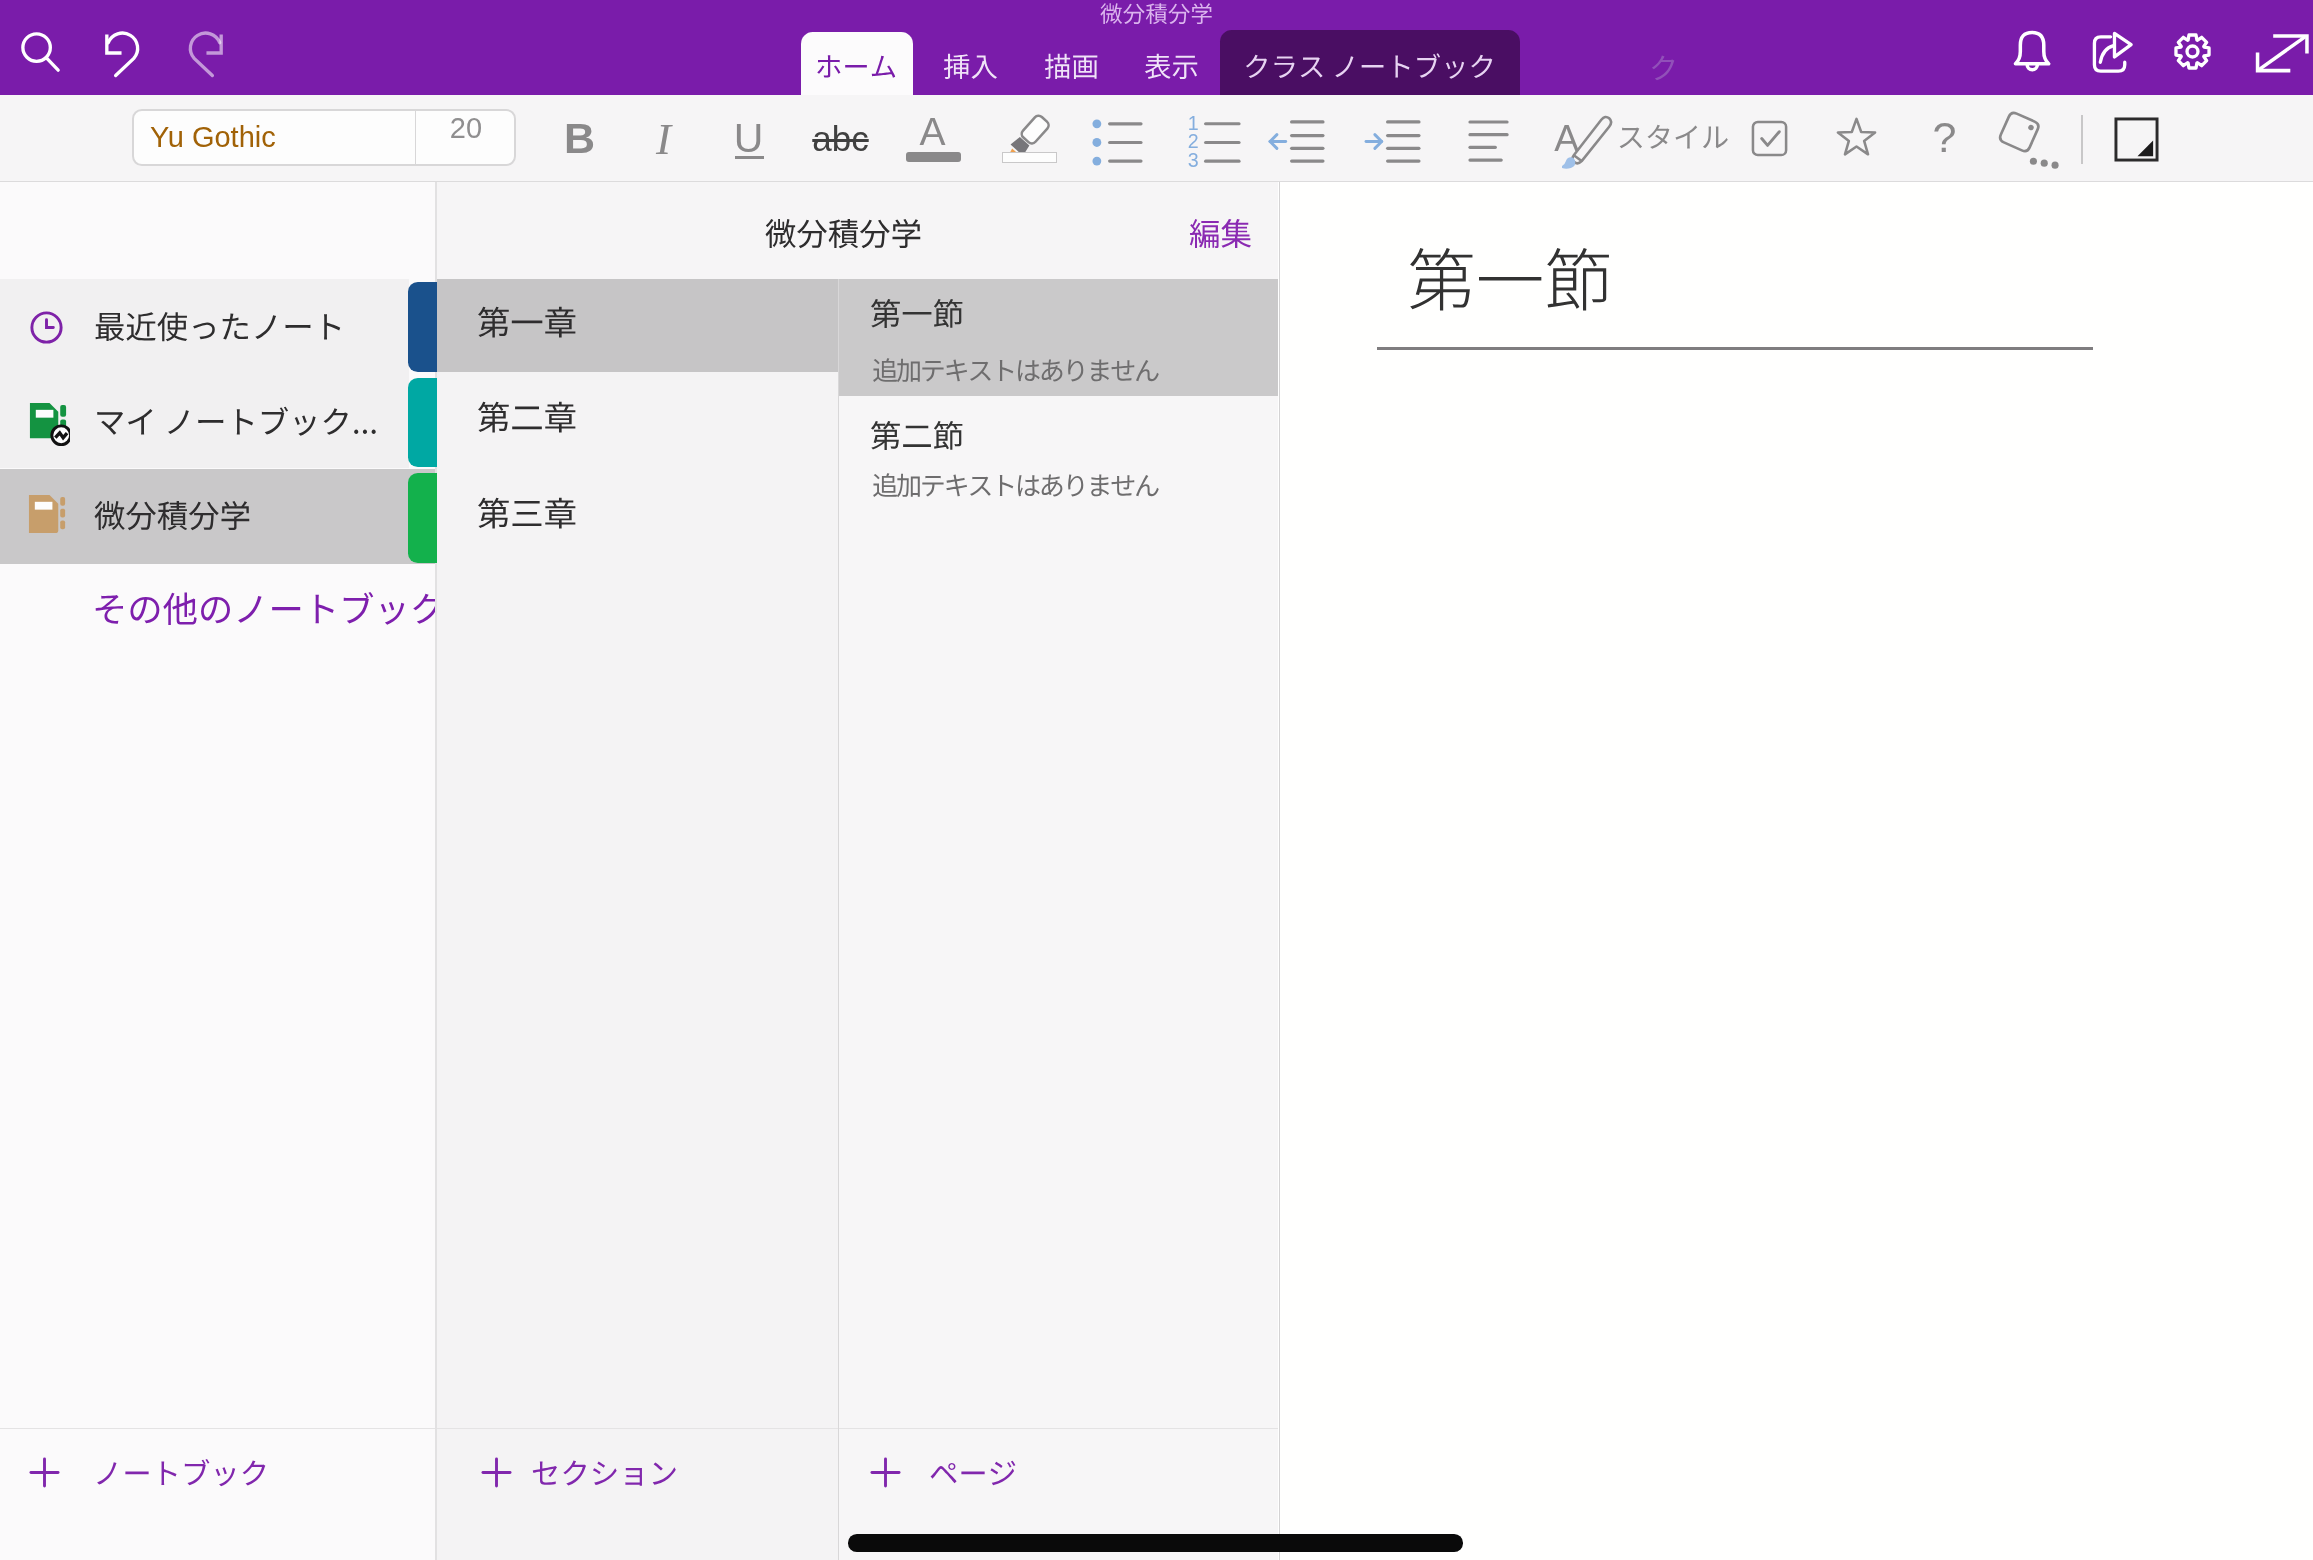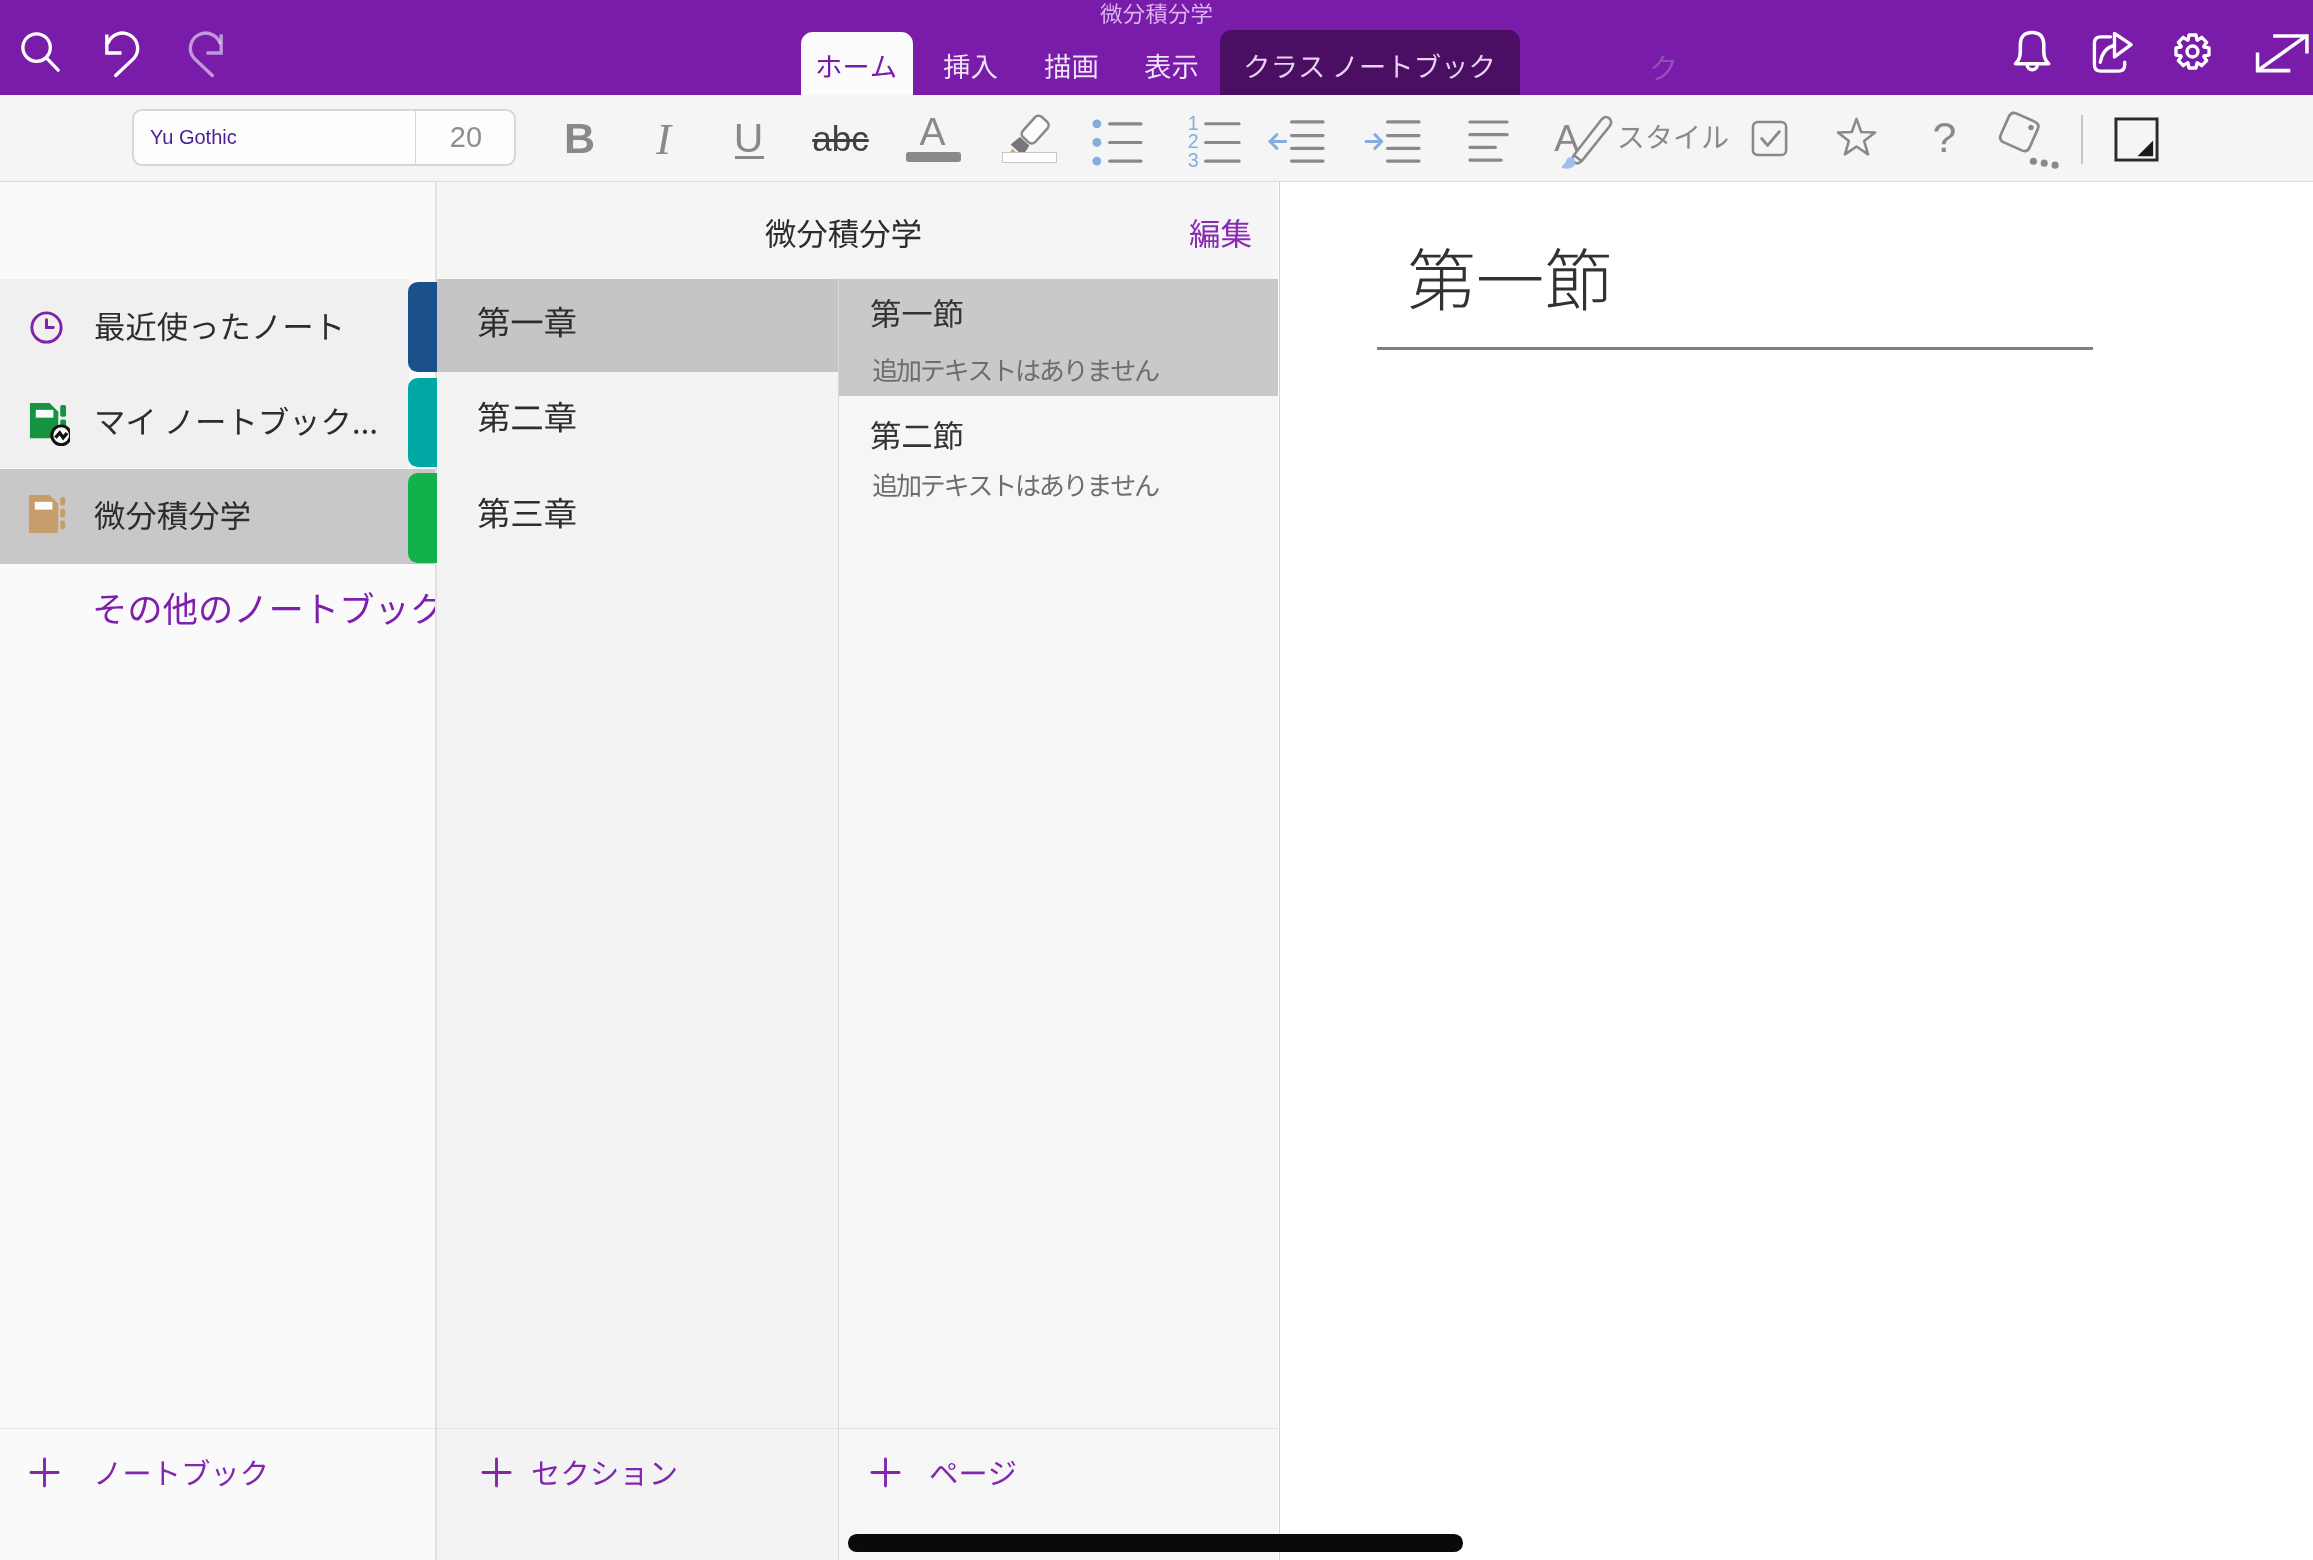--- a/index.html
+++ b/index.html
@@ -55,22 +55,22 @@
       <circle cx="23" cy="23" r="5.6" stroke-width="3.4"></circle>
     </svg>
 <svg class="abs" style="left:2254px;top:31px" width="57" height="45" viewBox="0 0 58 46" fill="none" stroke="#fff" stroke-width="3.6" stroke-linecap="butt">
       <line x1="5" y1="39.5" x2="52" y2="6"></line>
       <path d="M19.5 5 H54 V23" stroke-linejoin="miter"></path>
       <path d="M3.5 22 V40.5 H37" stroke-linejoin="miter"></path>
     </svg>
 <div class="abs" style="left:0;top:95px;width:2313px;height:87px;background:#f6f5f6;border-bottom:1px solid #dcdbdc"></div>
 <div class="abs" style="left:132px;top:109px;width:384px;height:57px;background:#fdfdfd;border:2px solid #d8d7d8;border-radius:9.8px"></div>
 <div class="abs" style="left:415px;top:111px;width:1px;height:53px;background:#d8d7d8"></div>
-<div class="abs" style="left:150px;top:109px;height:57px;display:flex;align-items:center;font-size:20px;color:#4c1d95">Yu Gothic</div>
-<div class="abs" style="left:415px;top:109px;width:102px;height:57px;display:flex;align-items:center;justify-content:center;font-size:29px;color:#8f8e8f">20</div>
+<div class="abs" style="left:150px;top:109px;height:57px;display:flex;align-items:center;font-size:29px;color:#a16207">Yu Gothic</div>
+<div class="abs" style="left:415px;top:100px;width:102px;height:57px;display:flex;align-items:center;justify-content:center;font-size:29px;color:#8f8e8f">20</div>
 <div class="abs" style="left:555px;top:106px;width:49px;height:65px;display:flex;align-items:center;justify-content:center;font-weight:bold;font-size:43px;color:#8a898a">B</div>
 <div class="abs" style="left:639px;top:106px;width:49px;height:65px;display:flex;align-items:center;justify-content:center;font-family:'Liberation Serif',serif;font-style:italic;font-size:45px;color:#8a898a">I</div>
 <div class="abs" style="left:727px;top:106px;width:43px;height:65px;display:flex;align-items:center;justify-content:center;font-size:41px;color:#8a898a">U</div>
 <div class="abs" style="left:735px;top:156px;width:29px;height:2.9px;background:#8a898a"></div>
 <div class="abs" style="left:810px;top:106px;width:61px;height:65px;display:flex;align-items:center;justify-content:center;font-size:35px;color:#404040;text-decoration:line-through">abc</div>
 <div class="abs" style="left:910px;top:103px;width:45px;height:57px;display:flex;align-items:center;justify-content:center;font-size:39px;color:#8a898a">A</div>
 <div class="abs" style="left:906px;top:152px;width:55px;height:9.8px;border-radius:2.9px;background:#8a898a"></div>
 <svg class="abs" style="left:1000px;top:110px" width="63" height="59" viewBox="0 0 64 60">
       <g transform="rotate(42 26 30)">
         <rect x="18" y="2" width="17" height="28" rx="5" fill="#fdfdfd" stroke="#8a898a" stroke-width="2.6"></rect>

